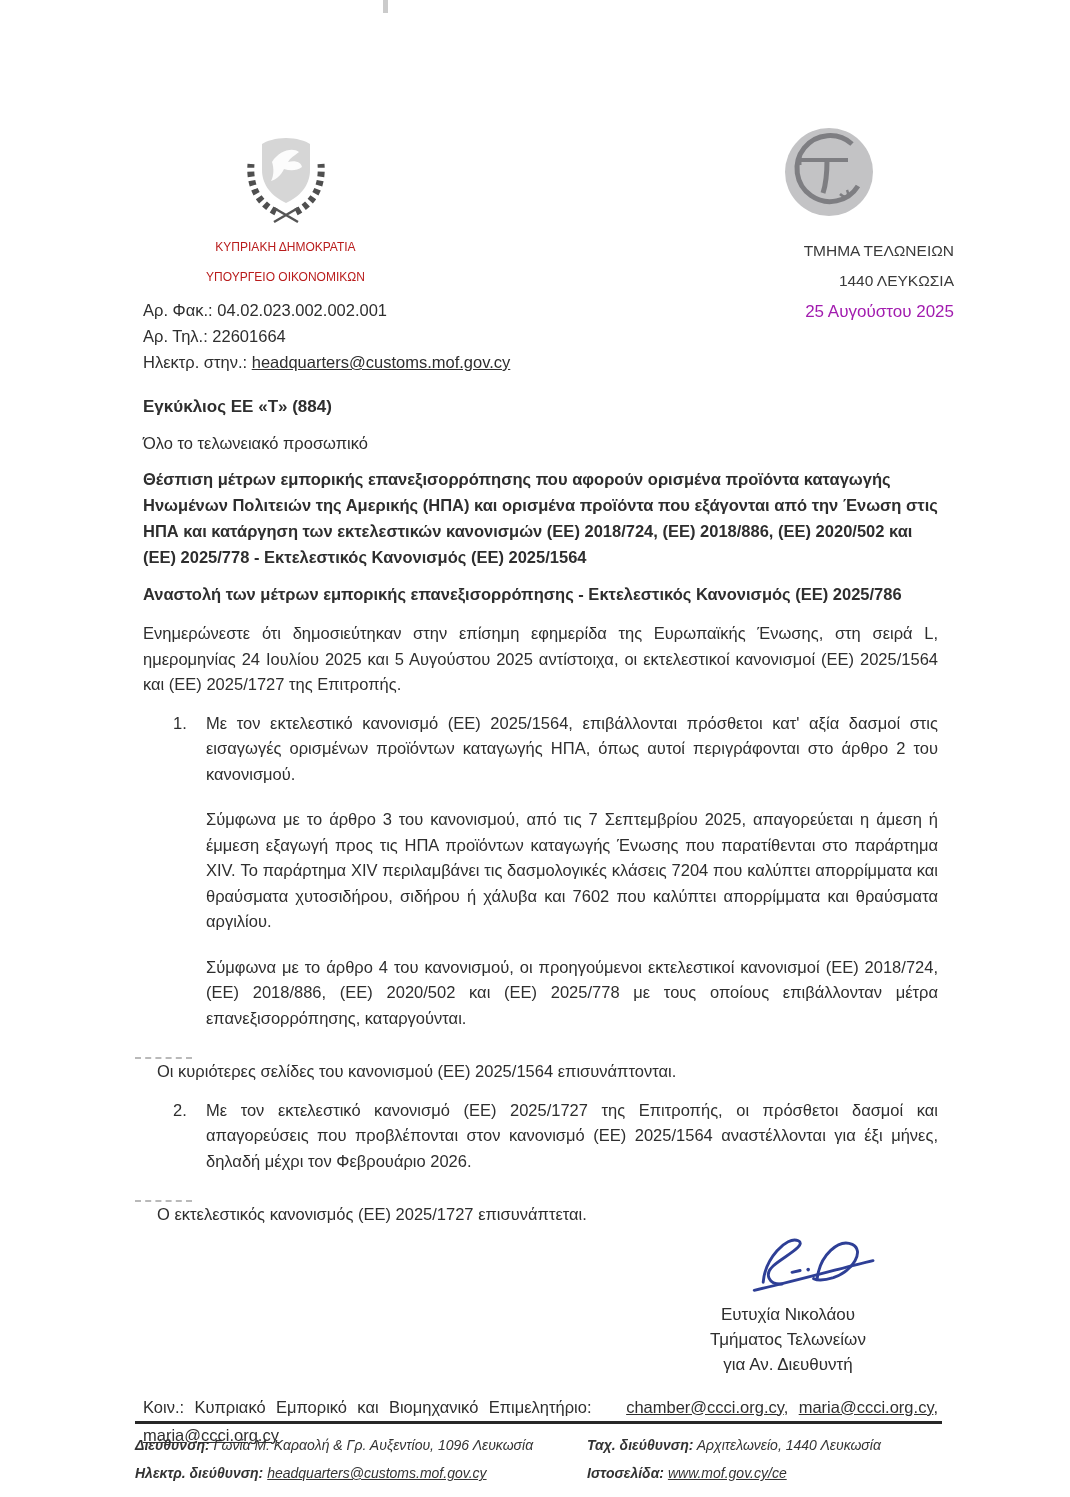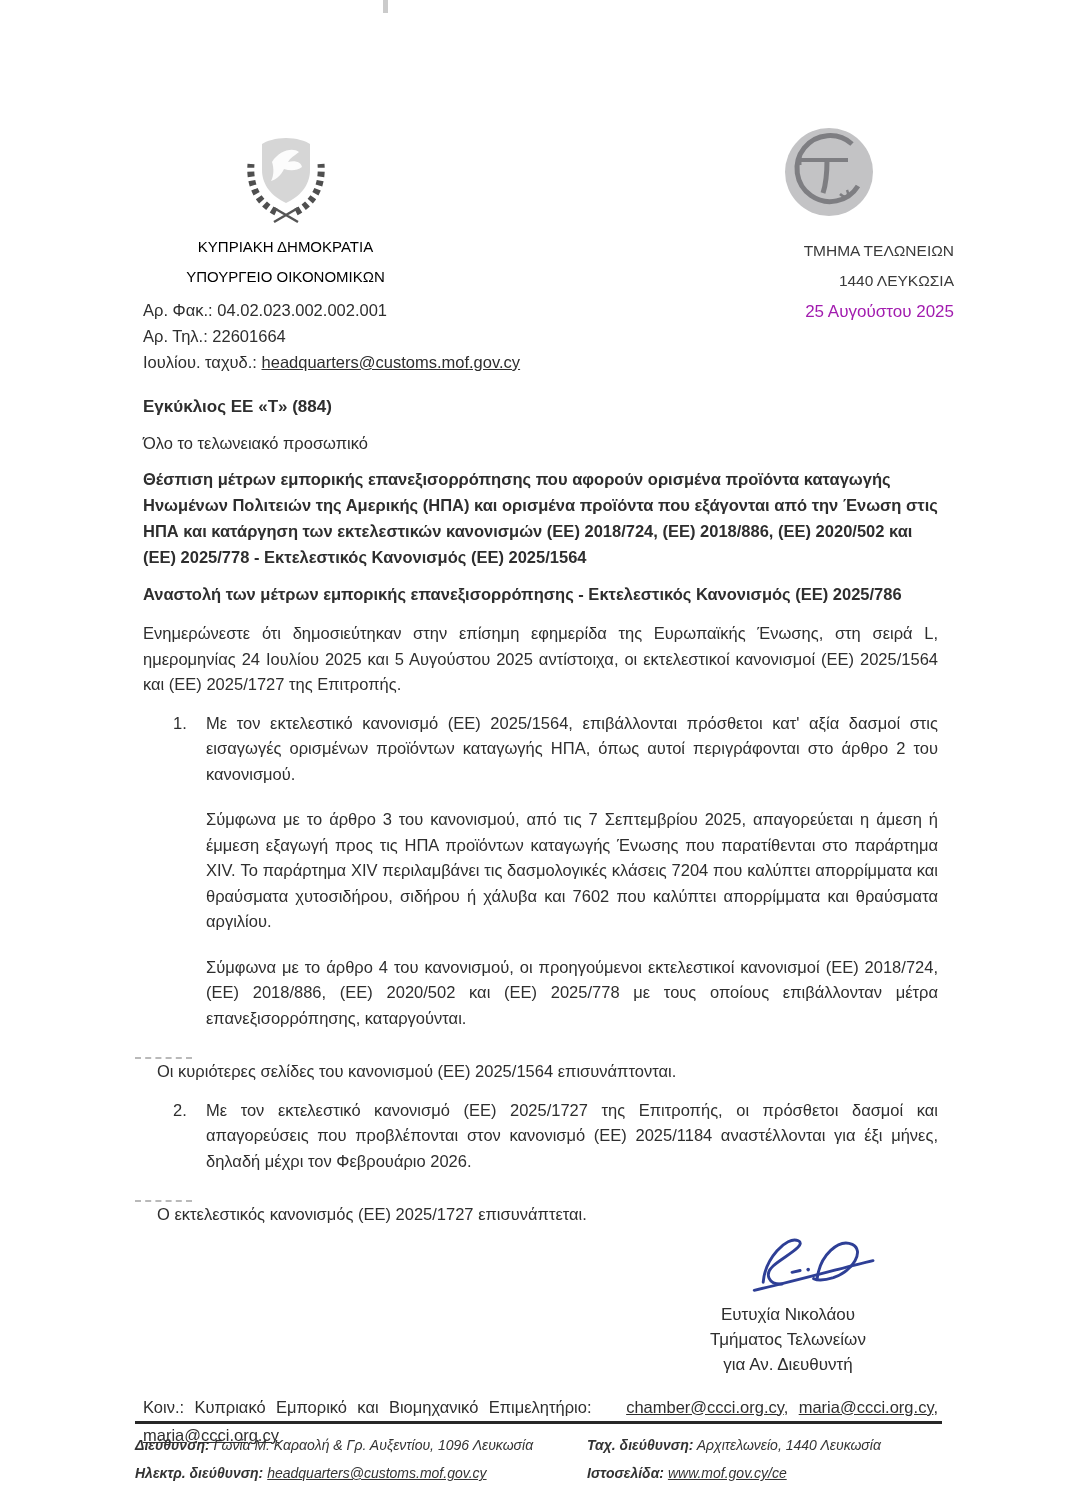--- a/index.html
+++ b/index.html
@@ -11,21 +11,21 @@
     font-family:"Liberation Sans","DejaVu Sans",sans-serif;
     color:#2e2e2e;
     box-sizing:border-box;
     padding:126px 132px 0 143px;
   }
   .scan-tick{position:absolute;top:0;left:383px;width:5px;height:13px;background:#a0a0a0;opacity:.55;}
   
   .header-row{display:flex;justify-content:space-between;align-items:flex-start;}
   .org-block{width:285px;text-align:center;}
   .org-block svg{display:block;margin:6px auto 8px auto;}
-  .org-line{font-size:15px;line-height:30px;color:#000000;}
+  .org-line{font-size:12px;line-height:30px;color:#b91c1c;}
   .dept-block{width:250px;margin-right:-16px;text-align:right;}
   .dept-block svg{display:block;margin:0 auto 18px auto;}
   .dept-line{font-size:15.5px;line-height:30px;color:#3a3a3a;}
   .date-line{font-size:17px;margin-top:6px;color:#a21caf;}
   
   .refs{margin-top:-25px;font-size:16.5px;line-height:26px;}
   .u{text-decoration:underline;}
   
   .circular{margin-top:22px;font-size:17px;font-weight:bold;}
   .recipient{margin-top:17px;font-size:16.5px;}
@@ -90,21 +90,21 @@
   <div class="refs">
     <div>
       <span>Αρ. Φακ.:</span>
       <span>04.02.023.002.002.001</span>
     </div>
     <div>
       <span>Αρ. Τηλ.:</span>
       <span>22601664</span>
     </div>
     <div>
-      <span>Ιουλίου. ταχυδ.:</span>
+      <span>Ηλεκτρ. στην.:</span>
       <span class="u">headquarters@customs.mof.gov.cy</span>
     </div>
   </div>
 
   <div class="circular">Εγκύκλιος ΕΕ «Τ» (884)</div>
   <div class="recipient">Όλο το τελωνειακό προσωπικό</div>
   <div class="title">Θέσπιση μέτρων εμπορικής επανεξισορρόπησης που αφορούν ορισμένα προϊόντα καταγωγής Ηνωμένων Πολιτειών της Αμερικής (ΗΠΑ) και ορισμένα προϊόντα που εξάγονται από την Ένωση στις ΗΠΑ και κατάργηση των εκτελεστικών κανονισμών (ΕΕ) 2018/724, (ΕΕ) 2018/886, (ΕΕ) 2020/502 και (ΕΕ) 2025/778 - Εκτελεστικός Κανονισμός (ΕΕ) 2025/1564</div>
   <div class="title title2">Αναστολή των μέτρων εμπορικής επανεξισορρόπησης - Εκτελεστικός Κανονισμός (ΕΕ) 2025/786</div>
 
   <div class="para intro">Ενημερώνεστε ότι δημοσιεύτηκαν στην επίσημη εφημερίδα της Ευρωπαϊκής Ένωσης, στη σειρά L, ημερομηνίας 24 Ιουλίου 2025 και 5 Αυγούστου 2025 αντίστοιχα, οι εκτελεστικοί κανονισμοί (ΕΕ) 2025/1564 και (ΕΕ) 2025/1727 της Επιτροπής.</div>
@@ -116,21 +116,21 @@
   <div class="para sub-para">Σύμφωνα με το άρθρο 3 του κανονισμού, από τις 7 Σεπτεμβρίου 2025, απαγορεύεται η άμεση ή έμμεση εξαγωγή προς τις ΗΠΑ προϊόντων καταγωγής Ένωσης που παρατίθενται στο παράρτημα XIV. Το παράρτημα XIV περιλαμβάνει τις δασμολογικές κλάσεις 7204 που καλύπτει απορρίμματα και θραύσματα χυτοσιδήρου, σιδήρου ή χάλυβα και 7602 που καλύπτει απορρίμματα και θραύσματα αργιλίου.</div>
   <div class="para sub-para">Σύμφωνα με το άρθρο 4 του κανονισμού, οι προηγούμενοι εκτελεστικοί κανονισμοί (ΕΕ) 2018/724, (ΕΕ) 2018/886, (ΕΕ) 2020/502 και (ΕΕ) 2025/778 με τους οποίους επιβάλλονταν μέτρα επανεξισορρόπησης, καταργούνται.</div>
 
   <div class="attach">
     <div class="attach-dash"></div>
     <div class="attach-text">Οι κυριότερες σελίδες του κανονισμού (ΕΕ) 2025/1564 επισυνάπτονται.</div>
   </div>
 
   <div class="li">
     <div class="li-num">2.</div>
-    <div class="li-body para">Με τον εκτελεστικό κανονισμό (ΕΕ) 2025/1727 της Επιτροπής, οι πρόσθετοι δασμοί και απαγορεύσεις που προβλέπονται στον κανονισμό (ΕΕ) 2025/1184 αναστέλλονται για έξι μήνες, δηλαδή μέχρι τον Φεβρουάριο 2026.</div>
+    <div class="li-body para">Με τον εκτελεστικό κανονισμό (ΕΕ) 2025/1727 της Επιτροπής, οι πρόσθετοι δασμοί και απαγορεύσεις που προβλέπονται στον κανονισμό (ΕΕ) 2025/1564 αναστέλλονται για έξι μήνες, δηλαδή μέχρι τον Φεβρουάριο 2026.</div>
   </div>
 
   <div class="attach">
     <div class="attach-dash"></div>
     <div class="attach-text">Ο εκτελεστικός κανονισμός (ΕΕ) 2025/1727 επισυνάπτεται.</div>
   </div>
 
   <div class="sig-block">
     <svg width="160" height="72" viewBox="0 0 160 80">
       <g fill="none" stroke="#2e3f96" stroke-width="3.2" stroke-linecap="round">

